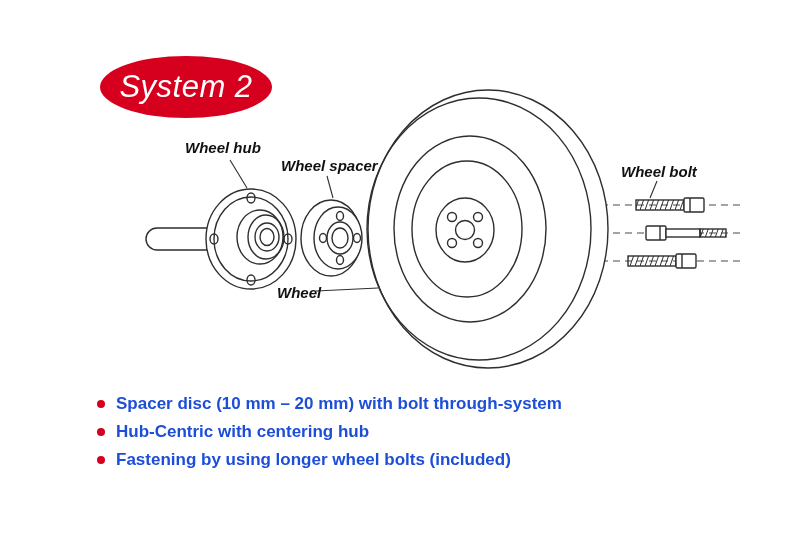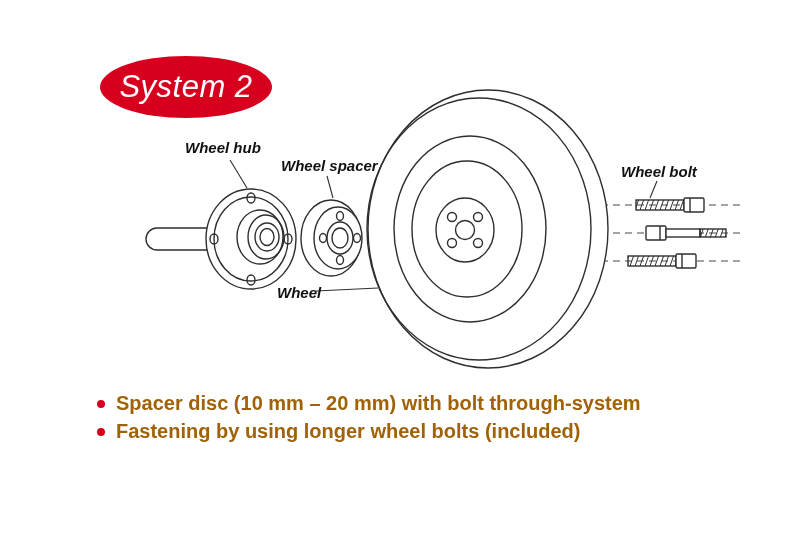--- a/index.html
+++ b/index.html
@@ -43,21 +43,21 @@
   }
   .bullet-row{
     display:flex;align-items:center;column-gap:11px;
     height:23px;
   }
   .bullet-dot{
     width:8px;height:8px;border-radius:50%;
     background:#d6001e;flex:0 0 auto;
   }
   .bullet-text{
-    font-size:20px;font-weight:bold;color:#a16207;
+    font-size:17px;font-weight:bold;color:#1d4ed8;
     white-space:nowrap;
   }
 </style>
 </head>
 <body>
 
 <div id="page">
 
   <div class="badge">
     <span>System 2</span>
@@ -149,17 +149,21 @@
     <text x="621" y="177">Wheel bolt</text>
   </svg>
 
   <div class="bullets">
     <div class="bullet-row">
       <span class="bullet-dot"></span>
       <span class="bullet-text">Spacer disc (10 mm – 20 mm) with bolt through-system</span>
     </div>
     <div class="bullet-row">
       <span class="bullet-dot"></span>
+      <span class="bullet-text">Hub-Centric with centering hub</span>
+    </div>
+    <div class="bullet-row">
+      <span class="bullet-dot"></span>
       <span class="bullet-text">Fastening by using longer wheel bolts (included)</span>
     </div>
   </div>
 
 </div>
 
 </body></html>

